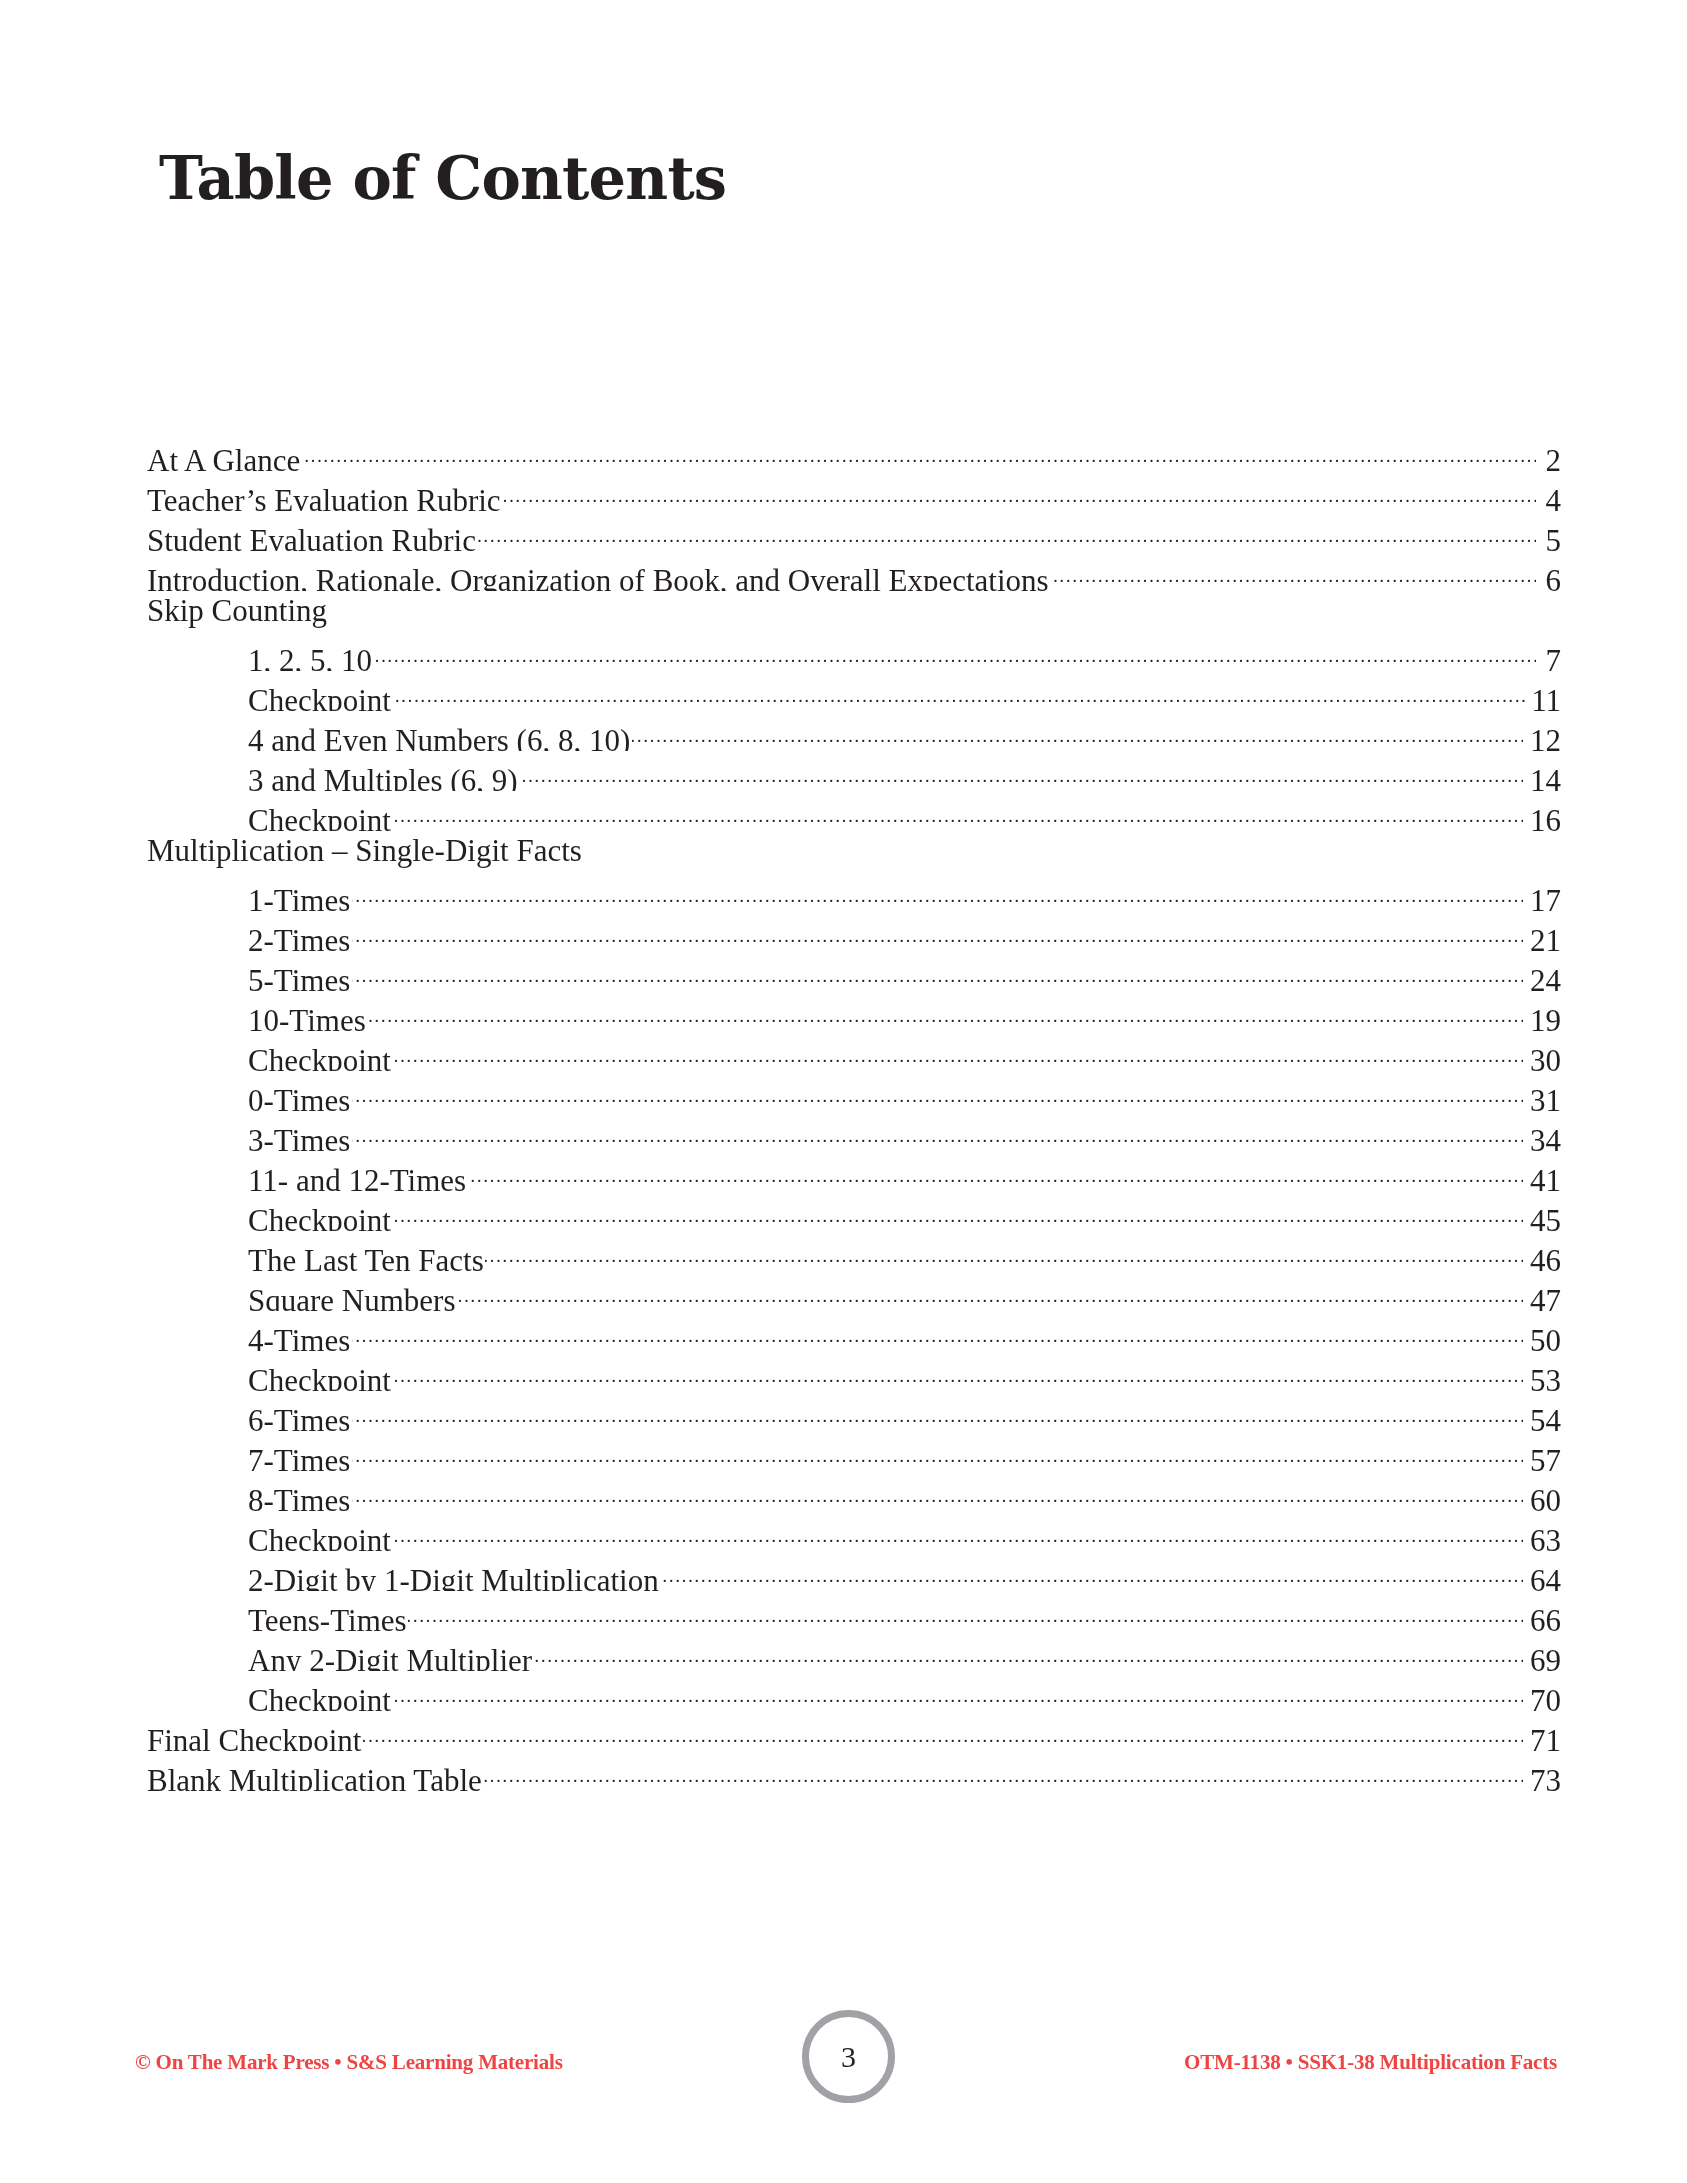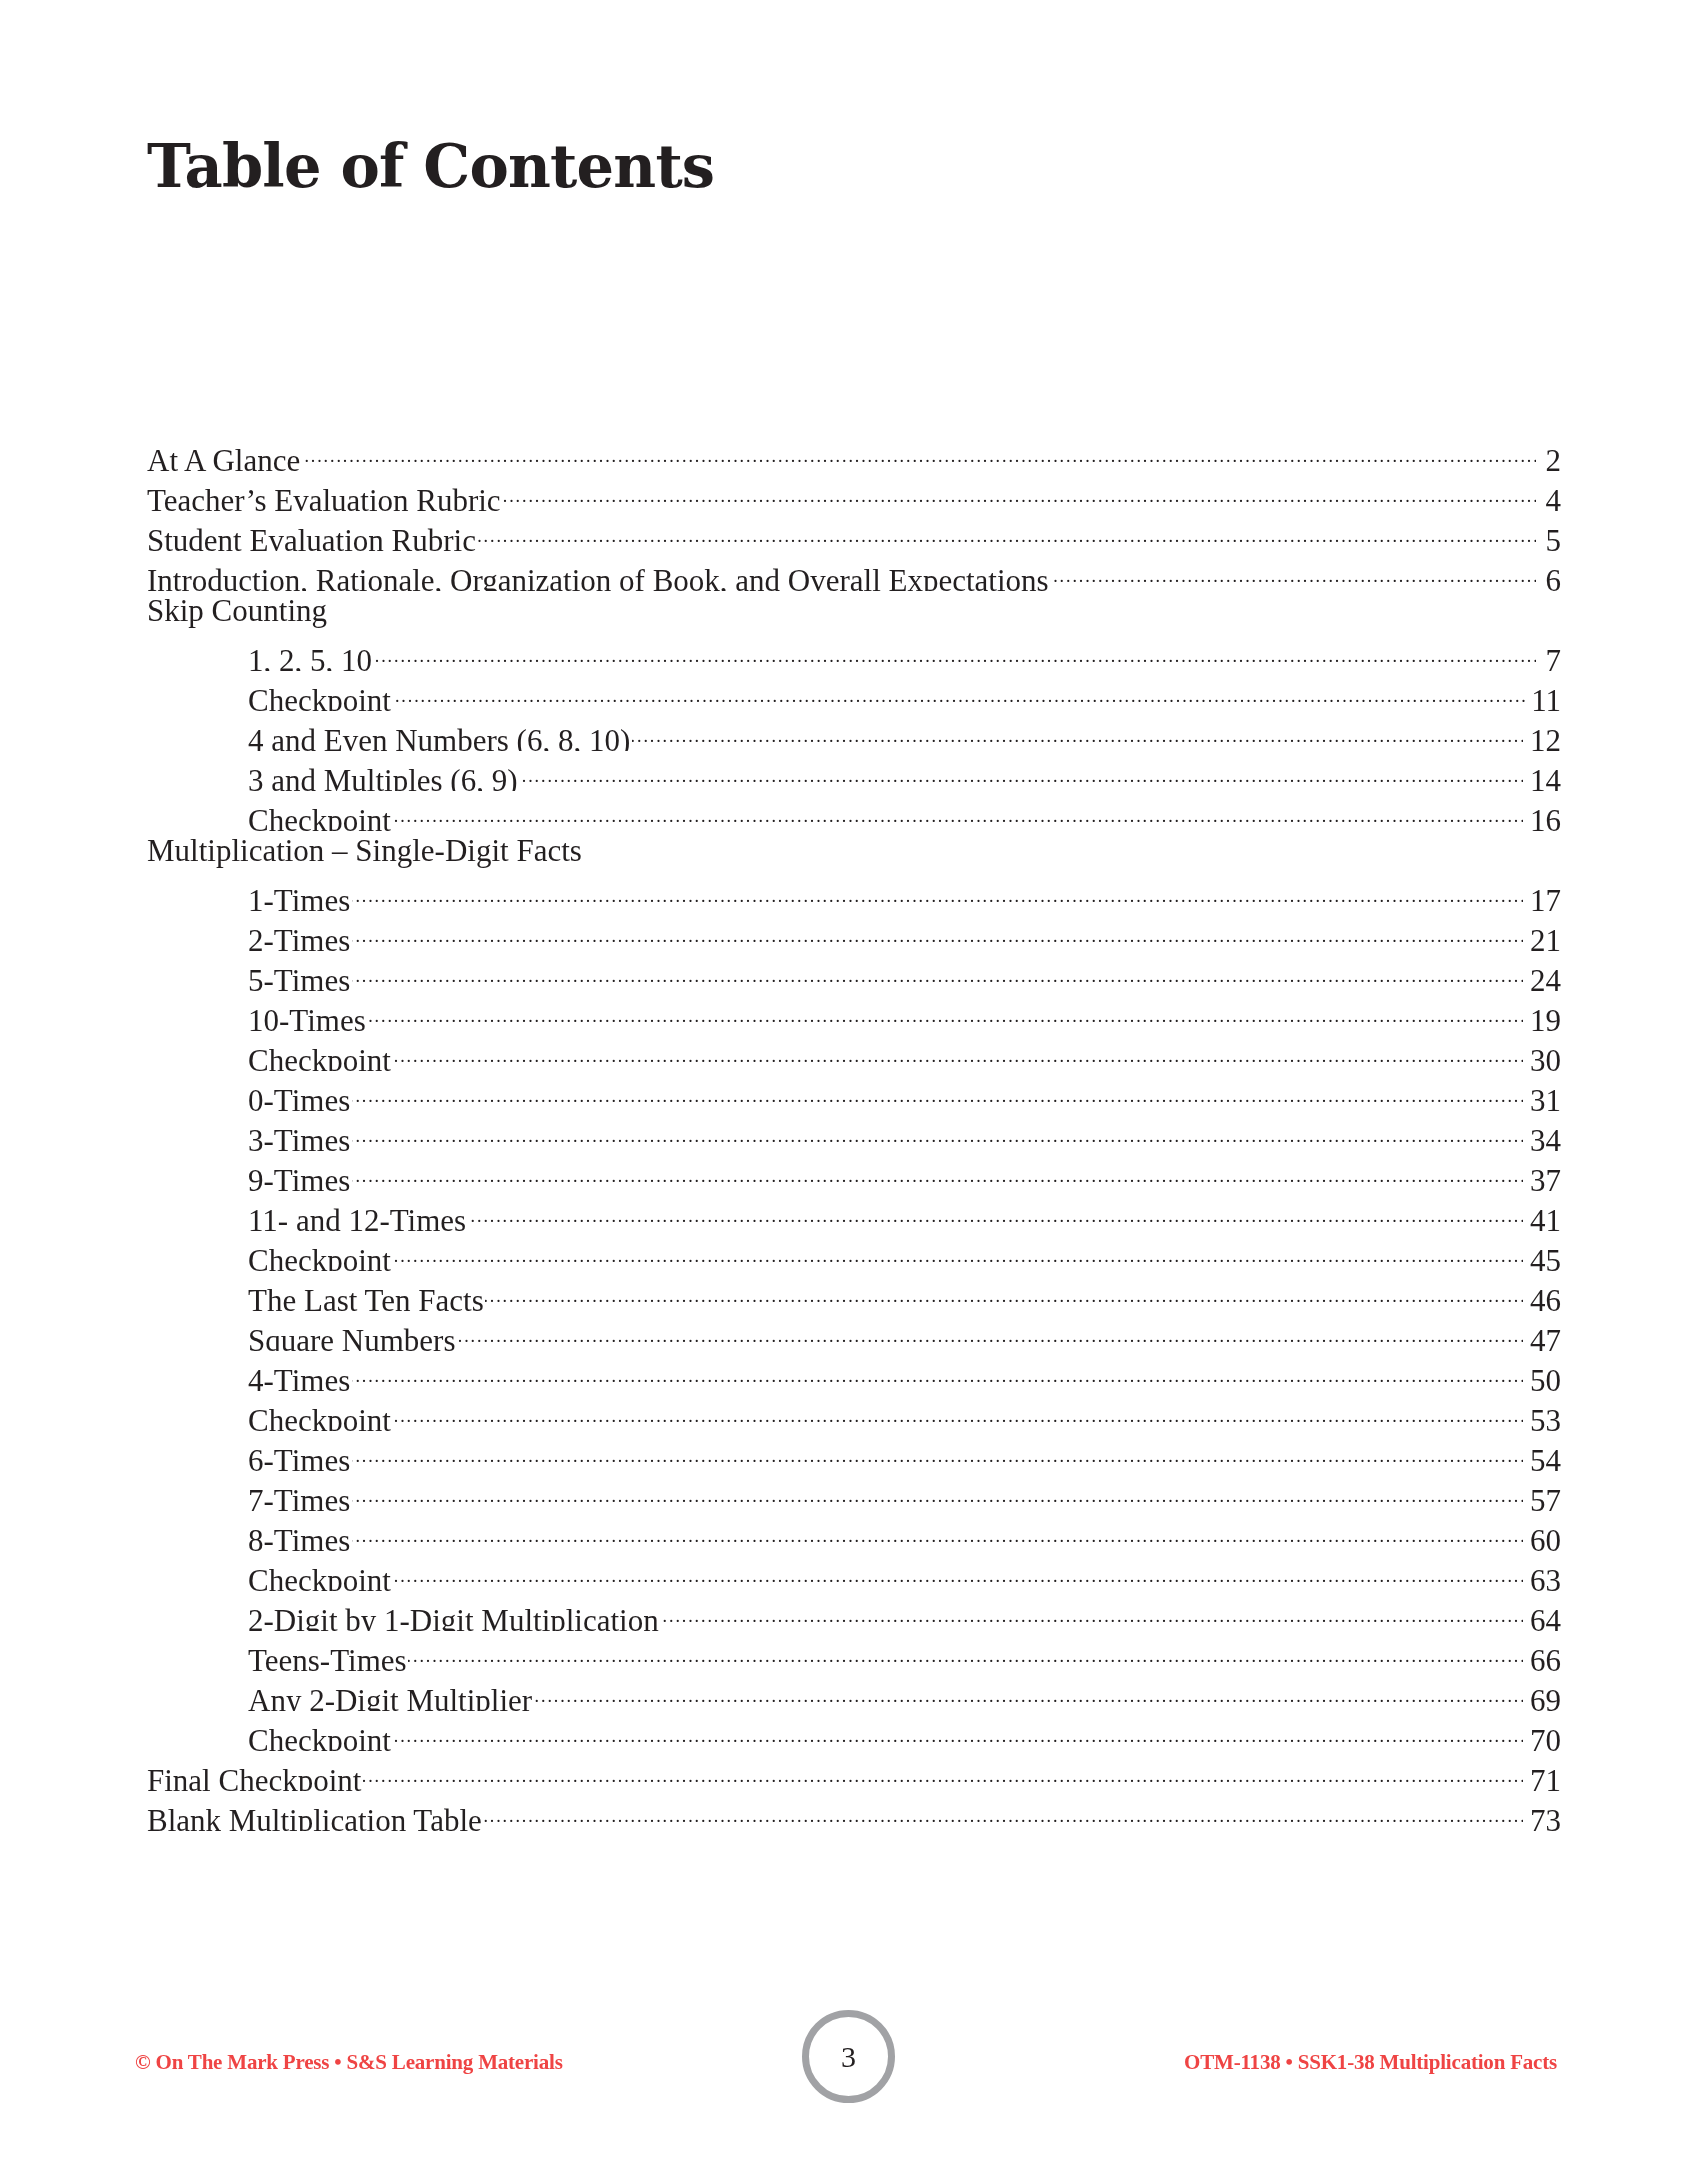--- a/index.html
+++ b/index.html
@@ -12,21 +12,21 @@
       height: 2183px;
       position: relative;
       overflow: hidden;
       color: #231f20;
       font-family: "Liberation Serif", "DejaVu Serif", serif;
     }
     .page-title {
       position: absolute;
       left: 147px;
       top: 130px;
-      margin: 0;
+      margin: 12px;
       font-family: "DejaVu Serif", "Liberation Serif", serif;
       font-weight: bold;
       font-size: 59px;
       line-height: 74px;
       letter-spacing: -0.8px;
       color: #231f20;
       white-space: nowrap;
     }
     .toc {
       position: absolute;
@@ -205,25 +205,20 @@
       <span class="toc-label">0-Times</span>
       <span class="toc-leader"></span>
       <span class="toc-page">31</span>
     </li>
     <li class="toc-row indent">
       <span class="toc-label">3-Times</span>
       <span class="toc-leader"></span>
       <span class="toc-page">34</span>
     </li>
     <li class="toc-row indent">
-      <span class="toc-label">9-Times</span>
-      <span class="toc-leader"></span>
-      <span class="toc-page">37</span>
-    </li>
-    <li class="toc-row indent">
       <span class="toc-label">11- and 12-Times</span>
       <span class="toc-leader"></span>
       <span class="toc-page">41</span>
     </li>
     <li class="toc-row indent">
       <span class="toc-label">Checkpoint</span>
       <span class="toc-leader"></span>
       <span class="toc-page">45</span>
     </li>
     <li class="toc-row indent">

